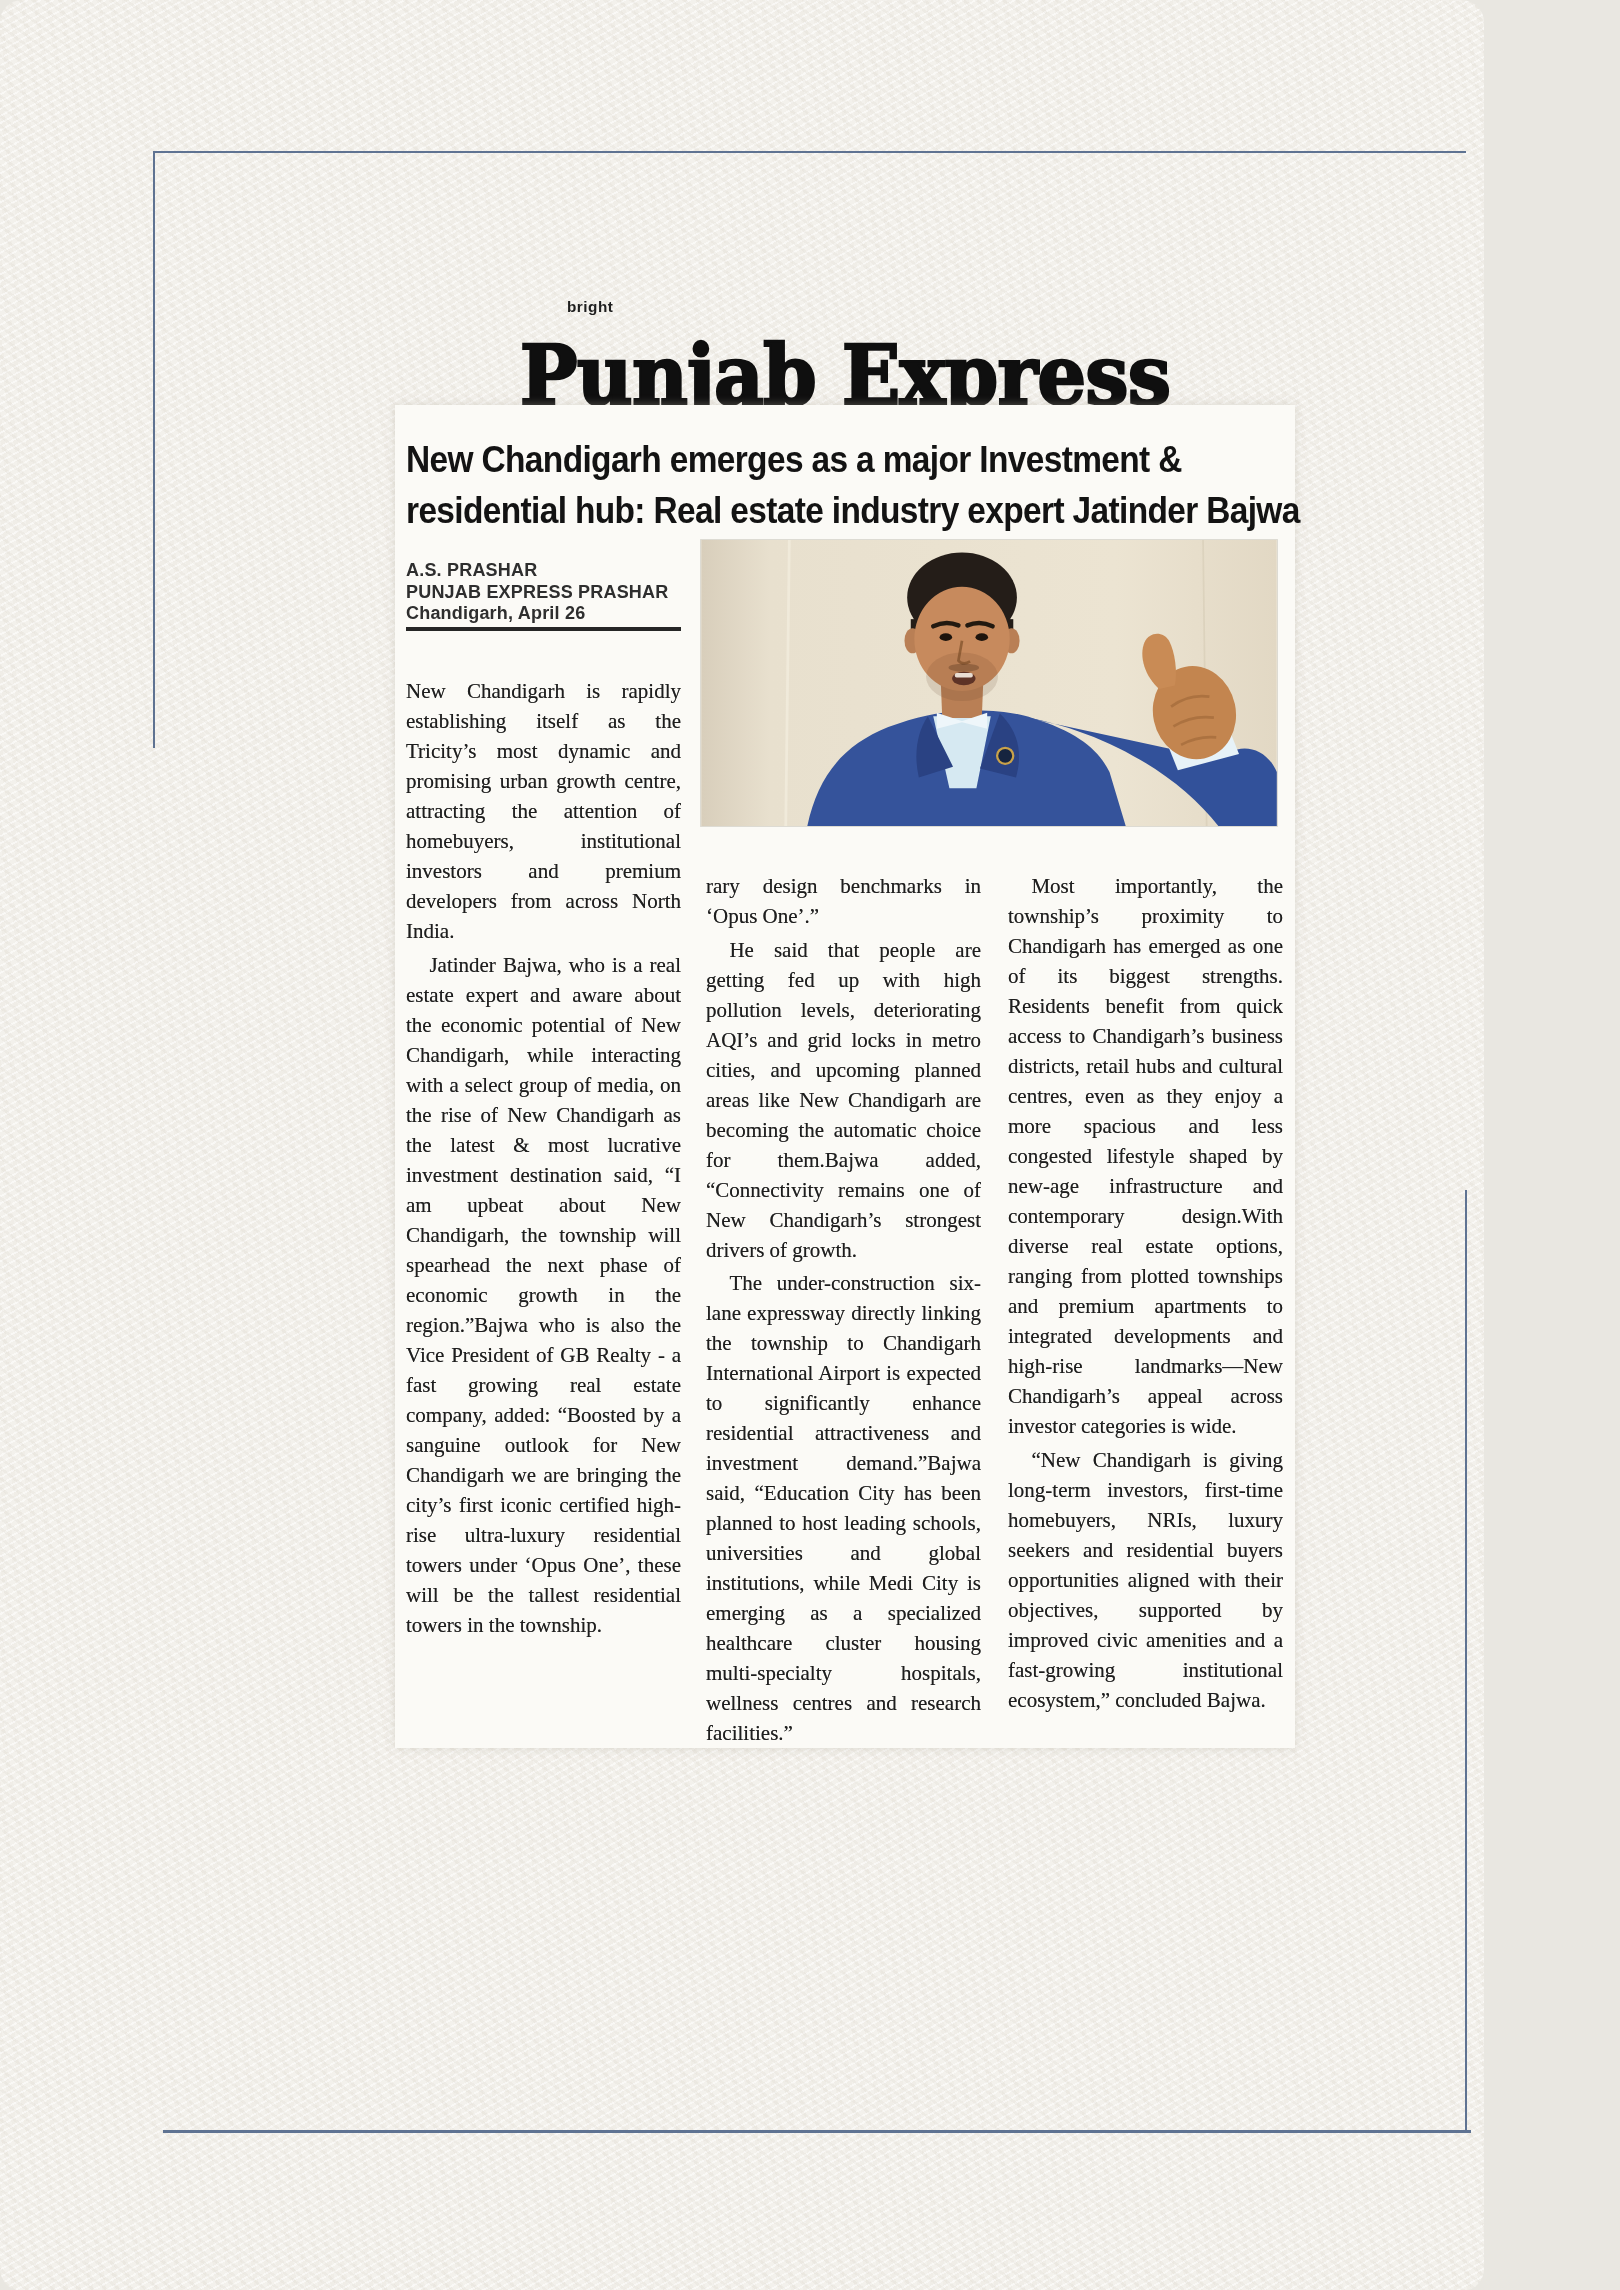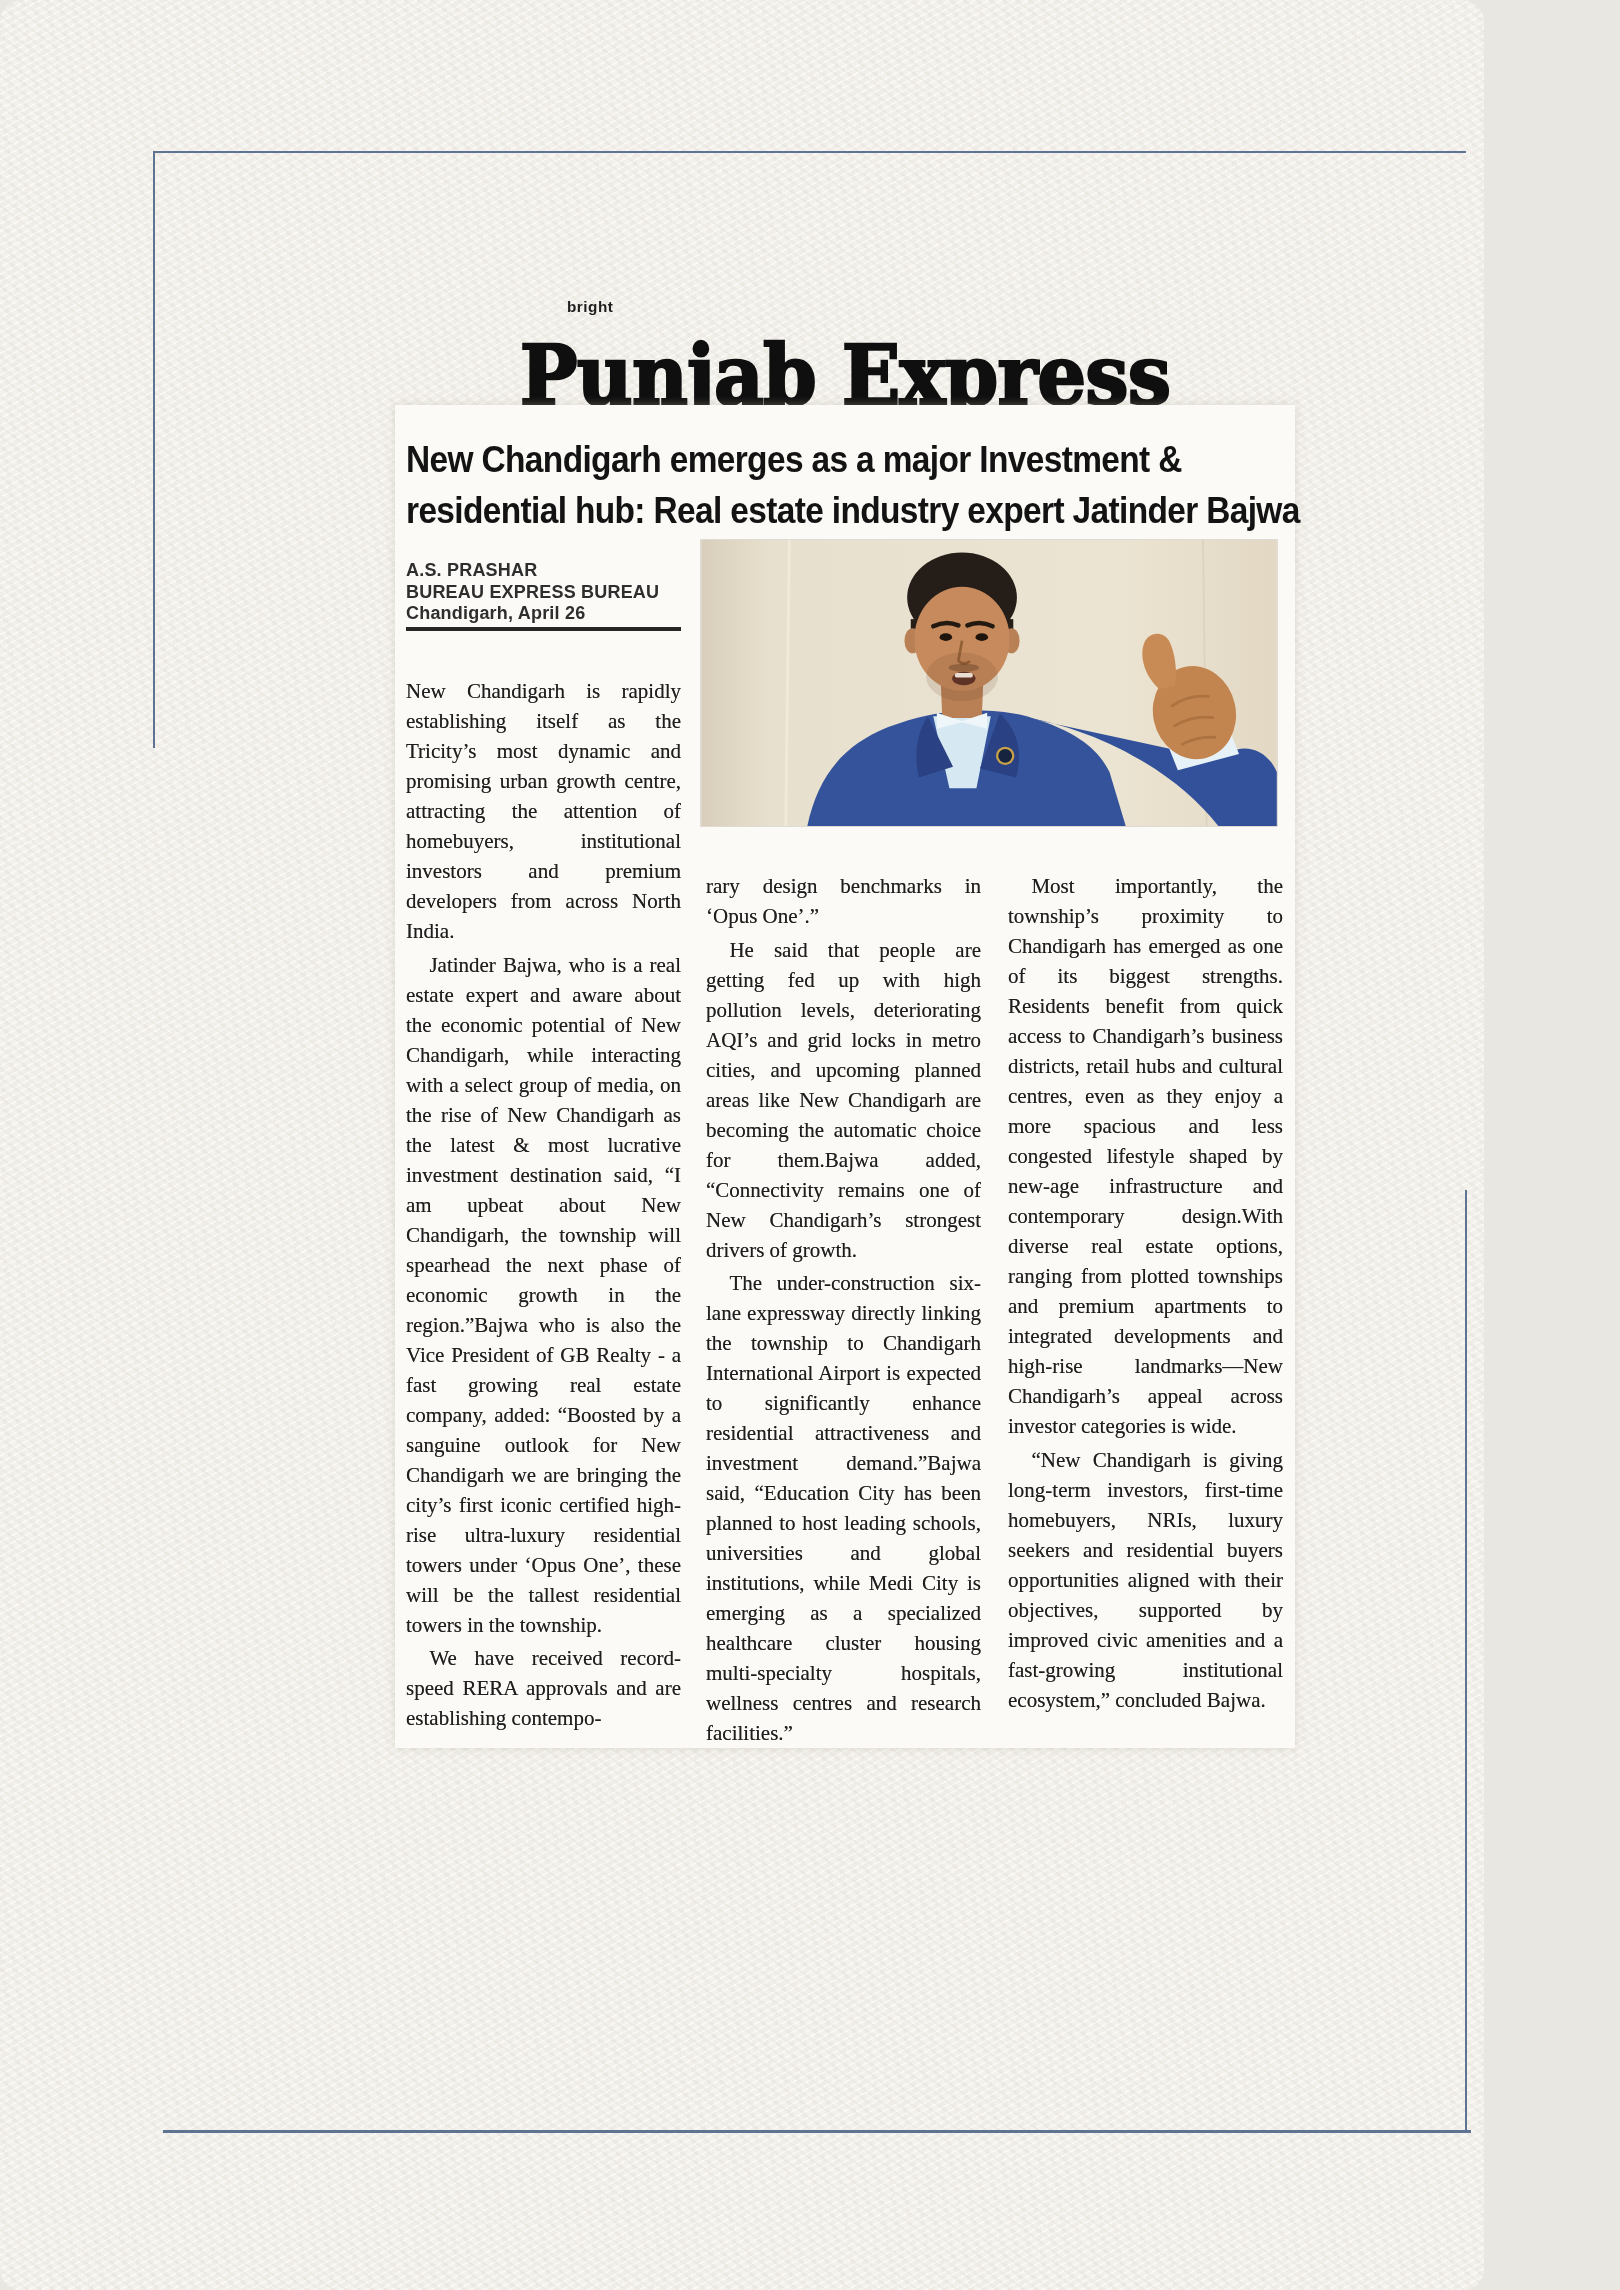--- a/index.html
+++ b/index.html
@@ -75,21 +75,21 @@
 
   <div class="clipping"></div>
 
   <div class="headline">
     <div>New Chandigarh emerges as a major Investment &amp;</div>
     <div>residential hub: Real estate industry expert Jatinder Bajwa</div>
   </div>
 
   <div class="byline">
     <div>A.S. PRASHAR</div>
-    <div>BUREAU EXPRESS BUREAU</div>
+    <div>PUNJAB EXPRESS PRASHAR</div>
     <div>Chandigarh, April 26</div>
   </div>
   <div class="byline-rule"></div>
 
   <div class="photo" role="img" aria-label="Man with dark hair in a blue suit and light blue shirt, speaking and gesturing with his raised right hand against a beige wall">
     <svg width="576" height="286" viewBox="0 0 640 318" xmlns="http://www.w3.org/2000/svg">
       <defs>
         <linearGradient id="wall" x1="0" y1="0" x2="1" y2="0">
           <stop offset="0" stop-color="#d8cebb"></stop>
           <stop offset="0.12" stop-color="#e8e0ce"></stop>
@@ -138,21 +138,20 @@
       <path d="M290,112 L286,134 Q291,140 299,135" stroke="#7c4e28" stroke-width="3" fill="none" opacity="0.7"></path>
       <ellipse cx="292" cy="142" rx="17" ry="4.5" fill="#3f2614" opacity="0.3"></ellipse>
       <ellipse cx="292" cy="154" rx="13" ry="7.5" fill="#5e3326"></ellipse>
       <rect x="282" y="148" width="20" height="5" rx="2" fill="#e9ddd2"></rect>
     </svg>
   </div>
 
   <div class="col col-1">
     <p class="flush">New Chandigarh is rapidly establishing itself as the Tricity’s most dynamic and promising urban growth centre, attracting the attention of homebuyers, institutional investors and premium developers from across North India.</p>
     <p>Jatinder Bajwa, who is a real estate expert and aware about the economic potential of New Chandigarh, while interacting with a select group of media, on the rise of New Chandigarh as the latest &amp; most lucrative investment destination said, “I am upbeat about New Chandigarh, the township will spearhead the next phase of economic growth in the region.”Bajwa who is also the Vice President of GB Realty - a fast growing real estate company, added: “Boosted by a sanguine outlook for New Chandigarh we are bringing the city’s first iconic certified high-rise ultra-luxury residential towers under ‘Opus One’, these will be the tallest residential towers in the township.</p>
-    <p>We have received record-speed RERA approvals and are establishing contempo-</p>
   </div>
 
   <div class="col col-2">
     <p class="flush">rary design benchmarks in ‘Opus One’.”</p>
     <p>He said that people are getting fed up with high pollution levels, deteriorating AQI’s and grid locks in metro cities, and upcoming planned areas like New Chandigarh are becoming the automatic choice for them.Bajwa added, “Connectivity remains one of New Chandigarh’s strongest drivers of growth.</p>
     <p>The under-construction six-lane expressway directly linking the township to Chandigarh International Airport is expected to significantly enhance residential attractiveness and investment demand.”Bajwa said, “Education City has been planned to host leading schools, universities and global institutions, while Medi City is emerging as a specialized healthcare cluster housing multi-specialty hospitals, wellness centres and research facilities.”</p>
   </div>
 
   <div class="col col-3">
     <p>Most importantly, the township’s proximity to Chandigarh has emerged as one of its biggest strengths. Residents benefit from quick access to Chandigarh’s business districts, retail hubs and cultural centres, even as they enjoy a more spacious and less congested lifestyle shaped by new-age infrastructure and contemporary design.With diverse real estate options, ranging from plotted townships and premium apartments to integrated developments and high-rise landmarks—New Chandigarh’s appeal across investor categories is wide.</p>

